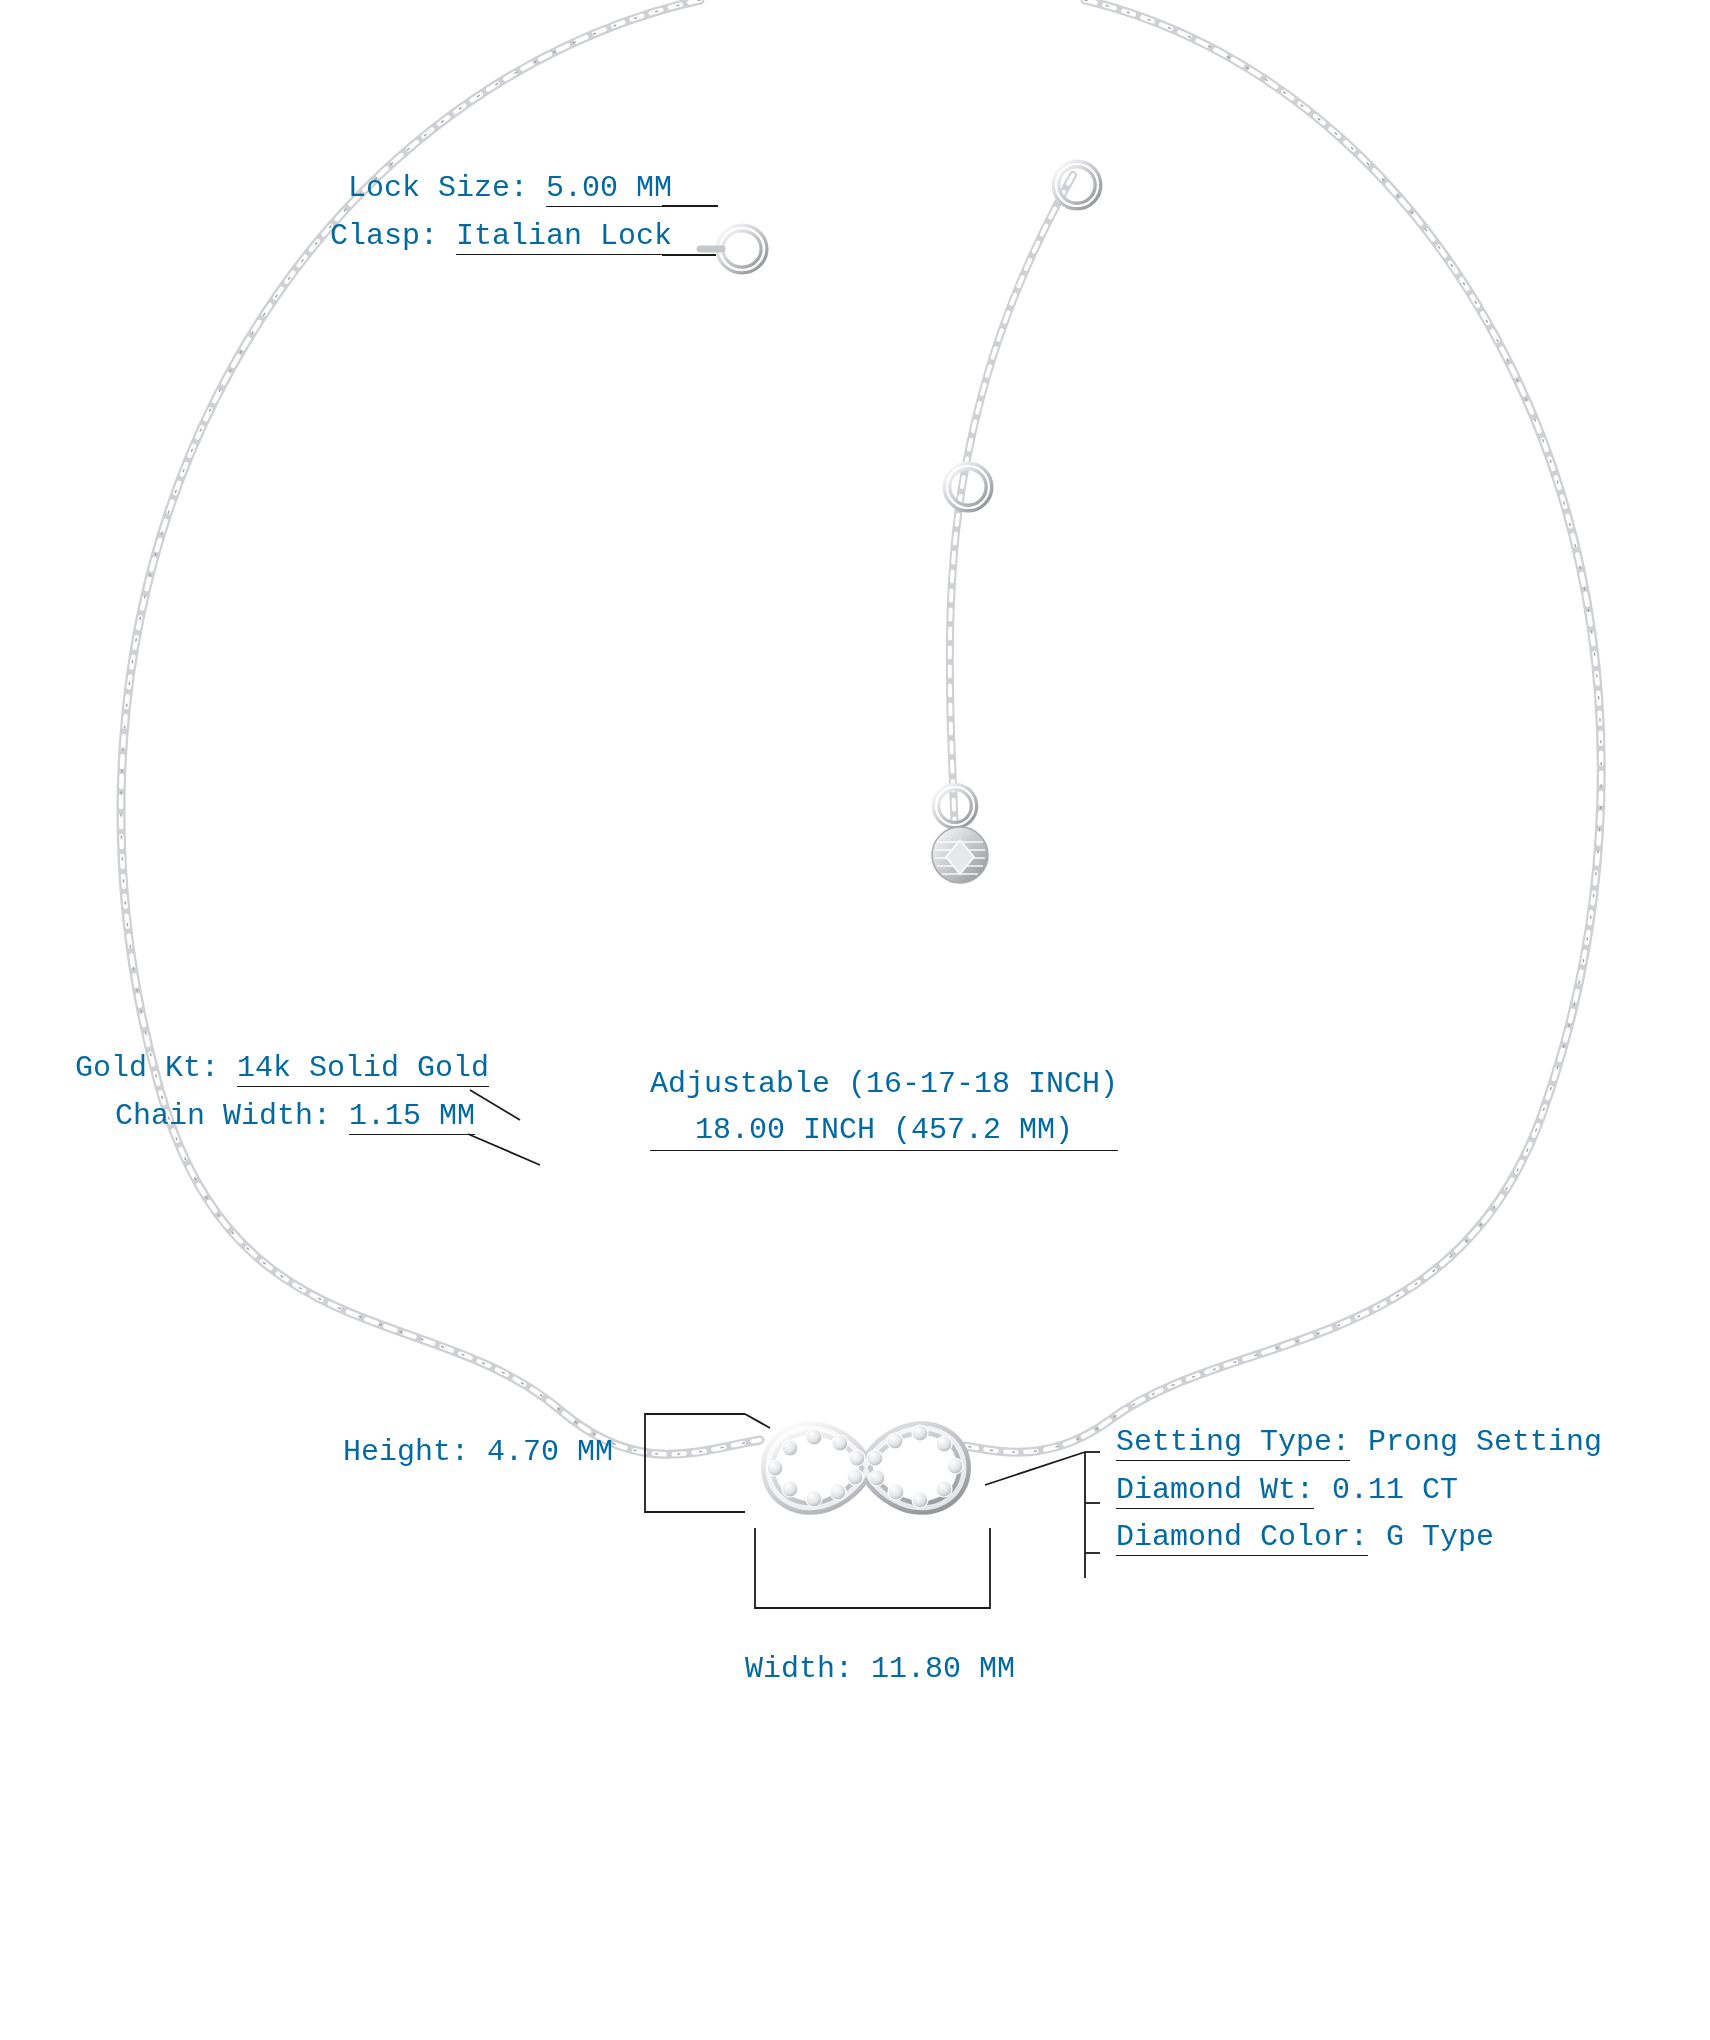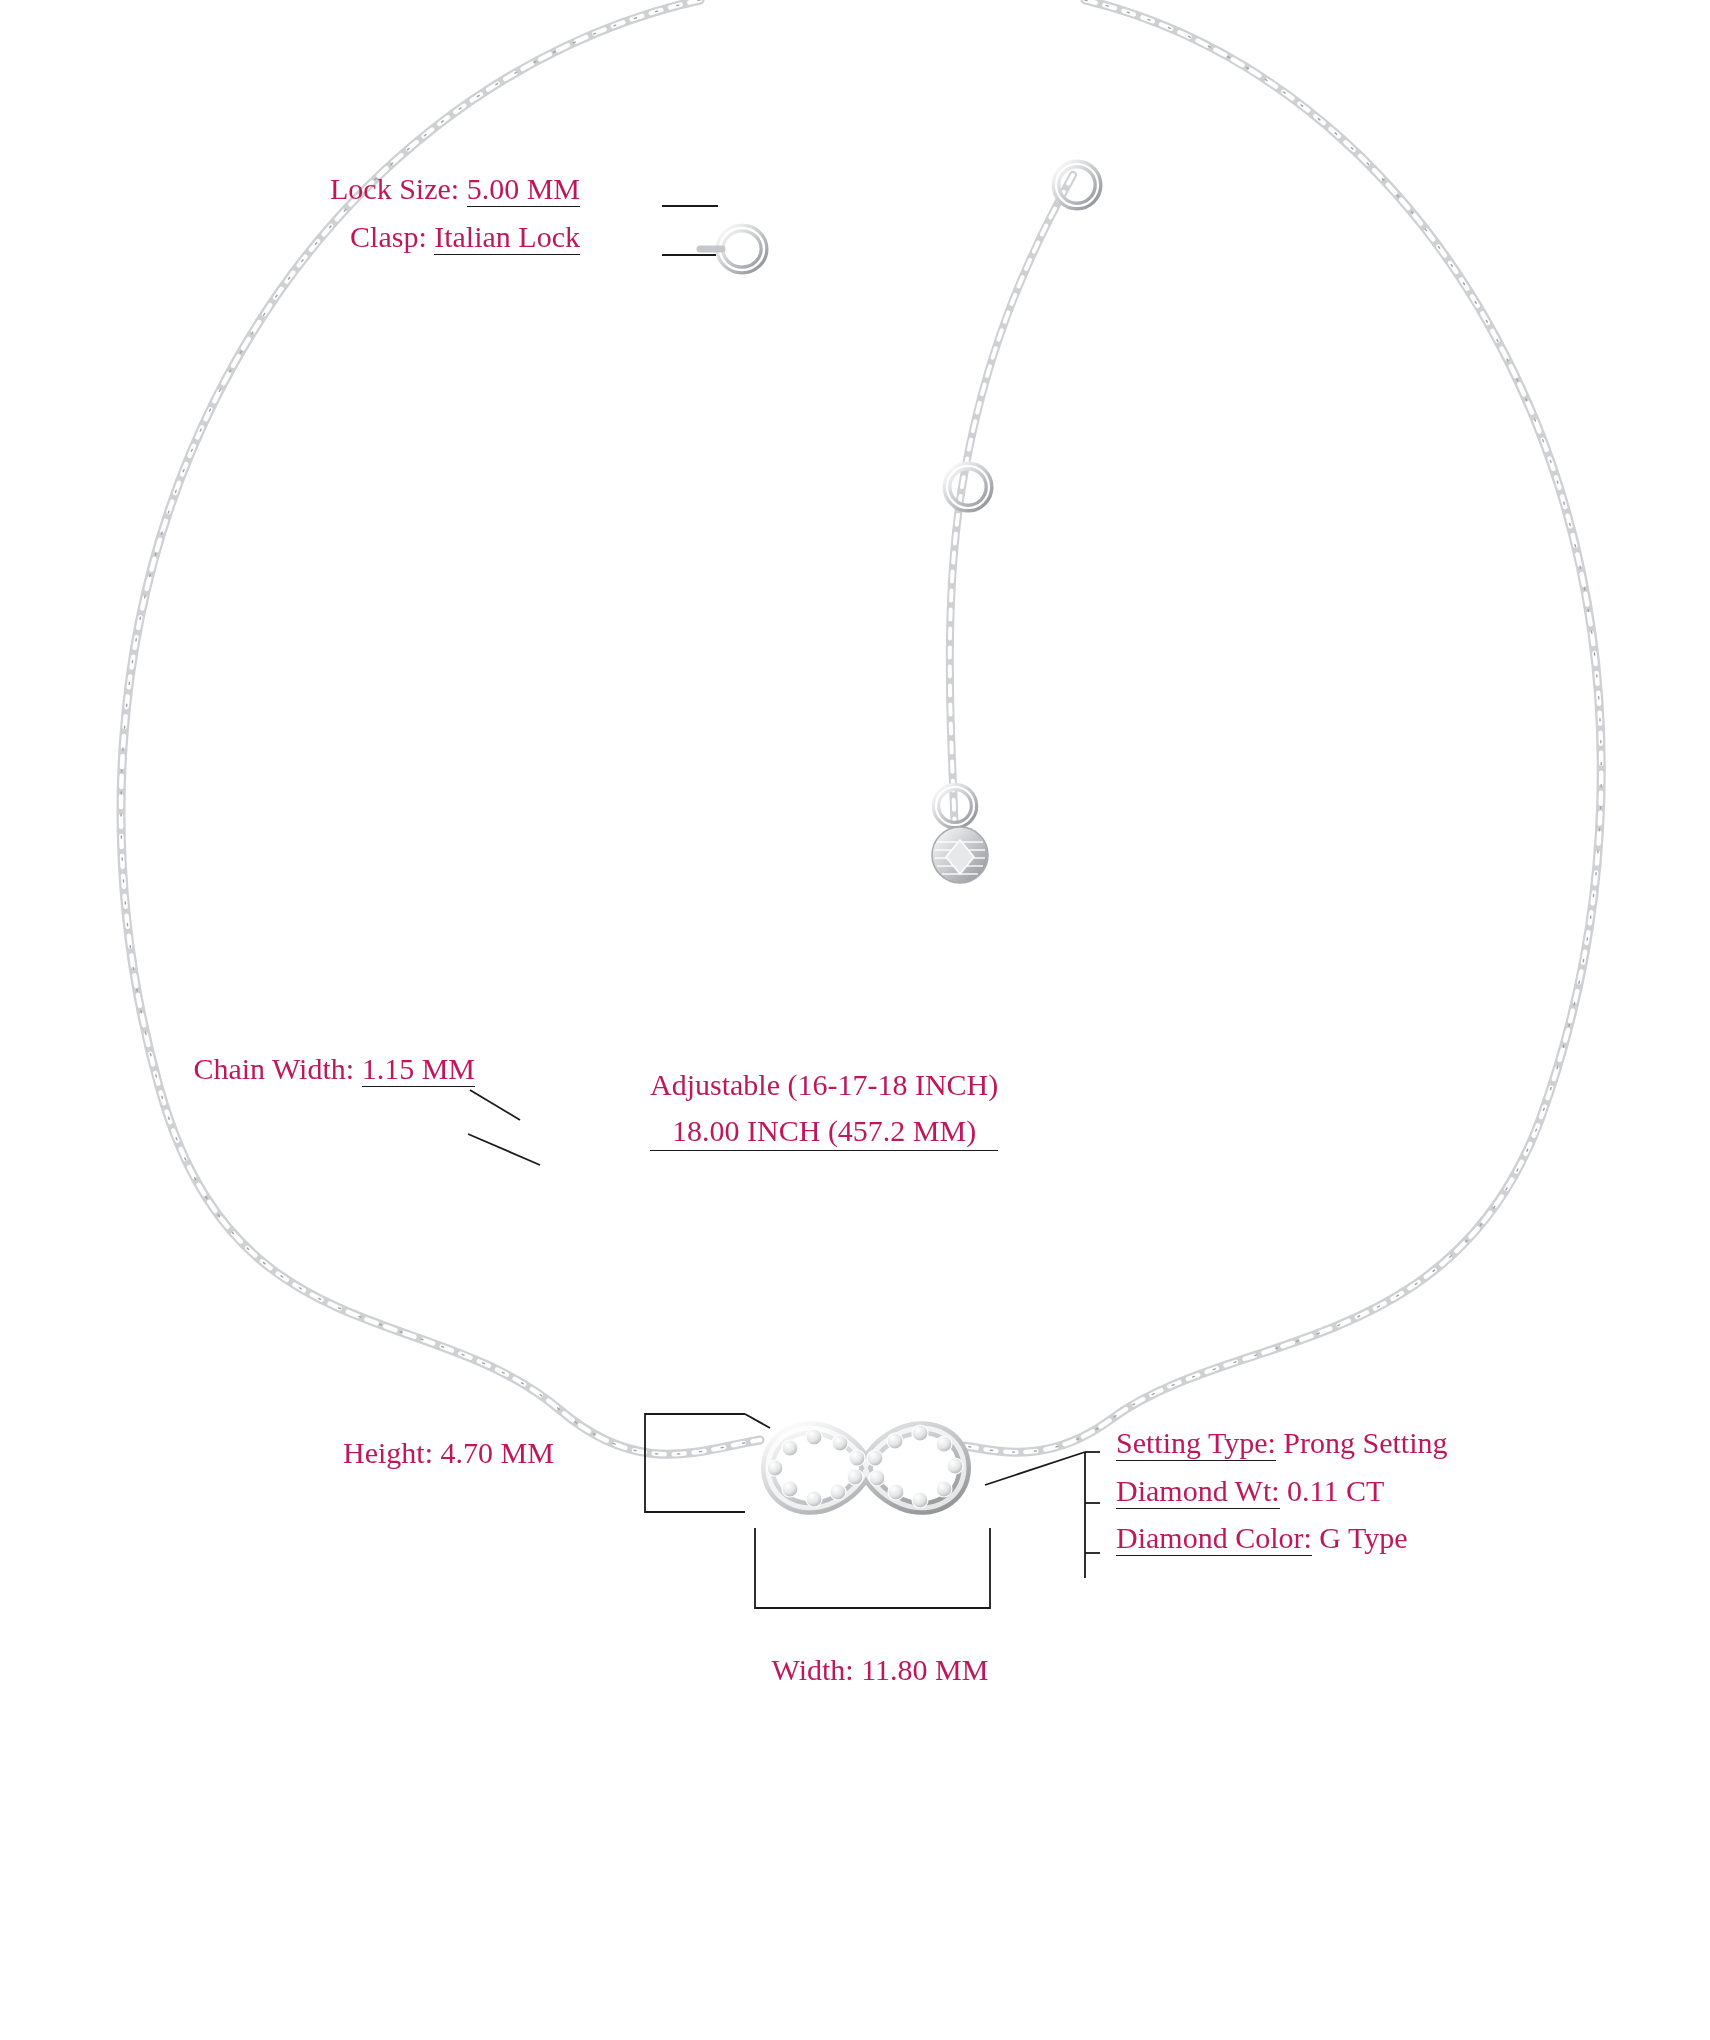--- a/index.html
+++ b/index.html
@@ -16,22 +16,22 @@
     color: #111111;
   }
   #diagram {
     position: absolute;
     inset: 0;
     width: 1710px;
     height: 2040px;
   }
   .annotation {
     position: absolute;
-    font-family: Liberation Serif, serif;
-    color: #be185d;
+    font-family: Liberation Mono, monospace;
+    color: #0369a1;
     white-space: nowrap;
     line-height: 1.25;
   }
   .ann-line {
     display: block;
     white-space: nowrap;
   }
   .ann-right {
     text-align: right;
   }
@@ -249,20 +249,24 @@
   </span>
 </div>
 
 <div class="annotation ann-center" id="ann-adjustable">
   <span class="ann-line">Adjustable (16-17-18 INCH)</span>
   <span class="ann-line lbl">18.00 INCH (457.2 MM)</span>
 </div>
 
 <div class="annotation ann-right" id="ann-gold">
   <span class="ann-line">
+    <span>Gold Kt:</span>
+    <span class="lbl">14k Solid Gold</span>
+  </span>
+  <span class="ann-line">
     <span>Chain Width:</span>
     <span class="lbl">1.15 MM</span>
   </span>
 </div>
 
 <div class="annotation ann-right" id="ann-height">
   <span>Height:</span>
   <span>4.70 MM</span>
 </div>
 

